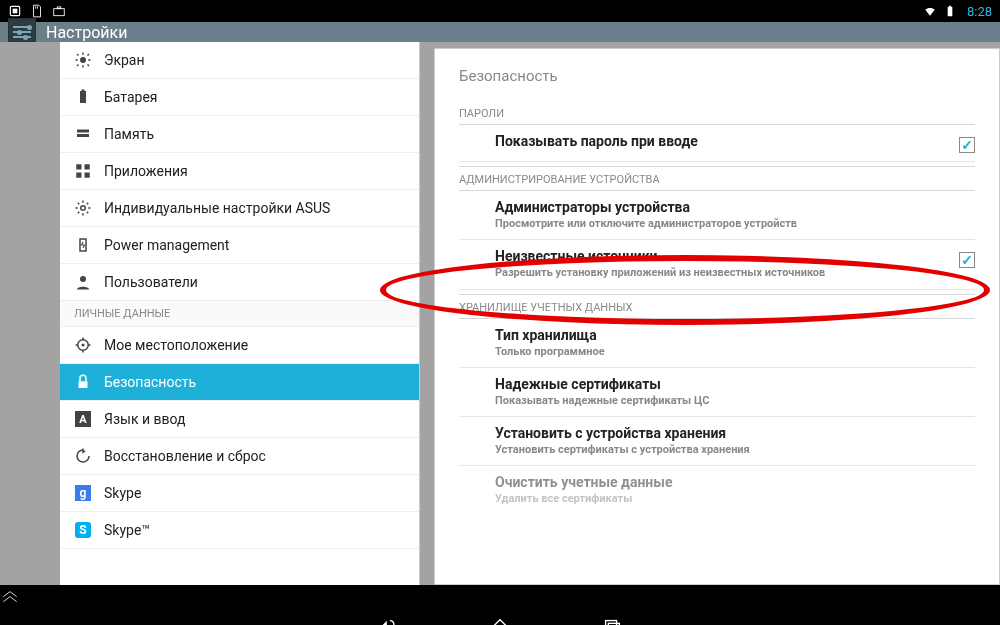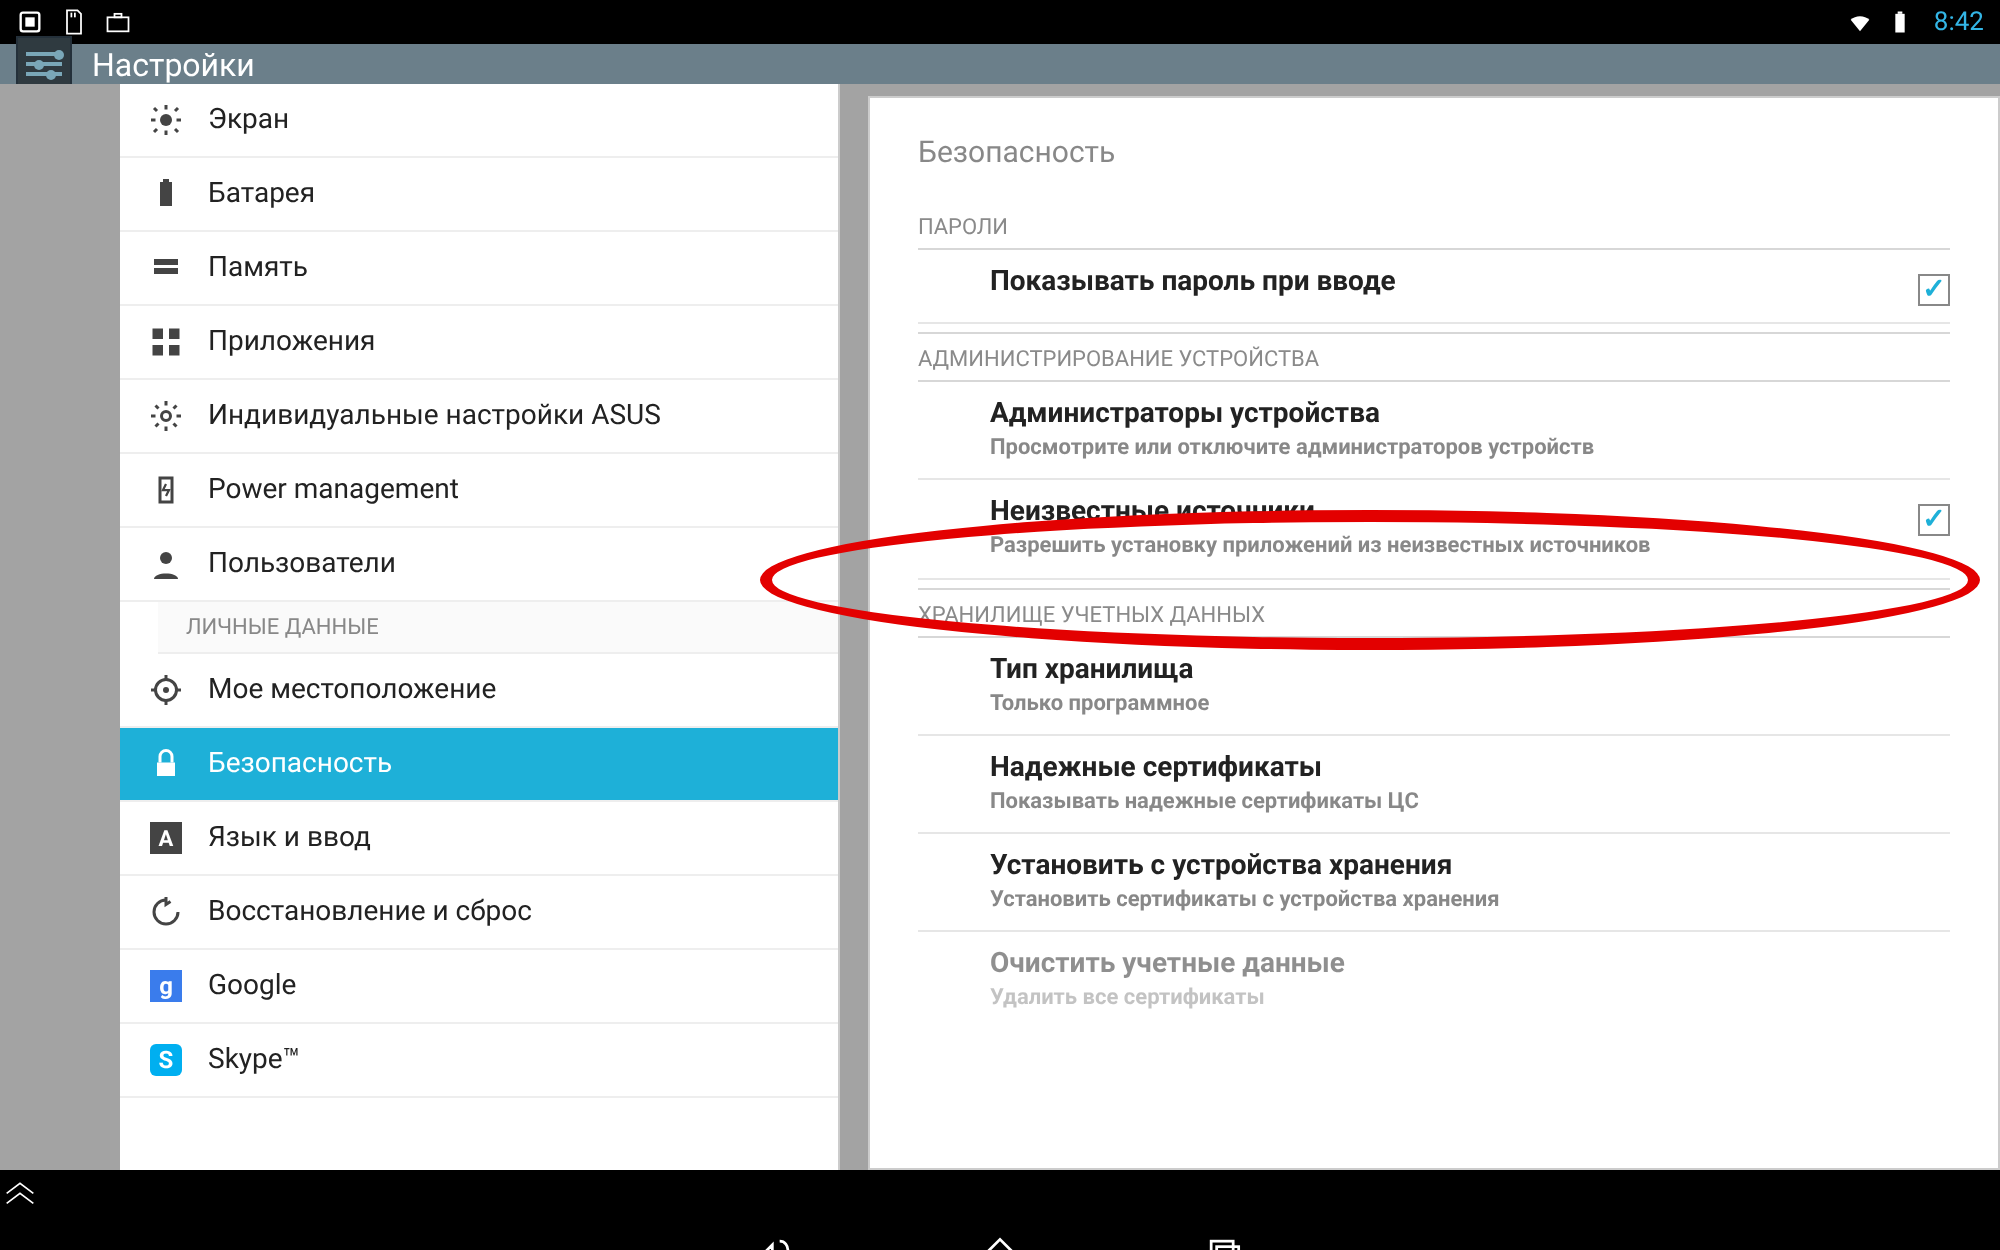--- a/index.html
+++ b/index.html
@@ -21,21 +21,21 @@
   .appheader .app-icon .slider.s1::after{left:14px;}
   .appheader .app-icon .slider.s2::after{left:4px;}
   .appheader .app-icon .slider.s3::after{left:10px;}
   
   .content { flex: 1; display: flex; background: #a3a3a3; overflow: hidden; }
   .sidebar { width: 360px; background: #fff; overflow-y: auto; border-right: 1px solid #ccc; margin-left: 60px; }
   .side-item { display: flex; align-items: center; padding: 9px 14px; font-size: 14px; color: #222; border-bottom: 1px solid #eee; cursor: pointer; gap: 12px; }
   .side-item .icon { width: 18px; height: 18px; display:flex;align-items:center;justify-content:center; }
   .side-item.active { background: #1eb0d8; color: #fff; }
   .side-item.active svg { fill:#fff; }
-  .side-section { padding: 6px 14px; font-size: 11px; color: #888; text-transform: uppercase; border-bottom: 1px solid #eee; background: #fafafa; margin-left: 19px; }
+  .side-section { padding: 6px 14px; font-size: 11px; color: #888; text-transform: uppercase; border-bottom: 1px solid #eee; background: #fafafa; }
   .side-item svg { width: 18px; height:18px; fill:#444; }
   .google-icon { width:16px;height:16px;background:#3a7cec;color:#fff;font-weight:bold;font-size:12px;display:flex;align-items:center;justify-content:center; }
   .skype-icon { width:16px;height:16px;border-radius:3px;background:#00aff0;color:#fff;font-weight:bold;font-size:12px;display:flex;align-items:center;justify-content:center; }
   
   .panel-wrap { flex:1; padding: 6px 0 0 14px; overflow:hidden; position:relative; }
   .panel { background:#fff; border:1px solid #ccc; height:100%; overflow-y:auto; padding: 18px 24px 0 24px; }
   .panel-title { color:#888; font-size:15px; margin-bottom:16px; }
   .section-head { font-size:11px; color:#8a8a8a; text-transform:uppercase; padding: 6px 0 4px 0; border-bottom:1px solid #d7d7d7; border-top:1px solid #d7d7d7; margin-top: 4px; }
   .section-head.first { border-top:none; margin-top:0; }
   .pref { padding: 8px 0 8px 36px; border-bottom:1px solid #e6e6e6; display:flex; align-items:flex-start; }
@@ -76,21 +76,21 @@
     </div>
     <div class="spacer"></div>
     <div class="right-icons">
       <svg viewBox="0 0 24 24">
           <path d="M12 20l8-10c-4-4-12-4-16 0z" fill="#fff"></path>
         </svg>
       <svg class="battery" viewBox="0 0 24 24">
           <rect x="8" y="5" width="8" height="16" fill="#fff"></rect>
           <rect x="10" y="3" width="4" height="2" fill="#fff"></rect>
         </svg>
-      <span class="clock">8:42</span>
+      <span class="clock">8:28</span>
     </div>
   </div>
 
   <div class="appheader">
     <div class="app-icon">
       <div class="slider s1"></div>
         <div class="slider s2"></div>
         <div class="slider s3"></div>
     </div>
     <span>Настройки</span>
@@ -208,21 +208,21 @@
               <path d="M12 4a8 8 0 108 8" fill="none" stroke="#444" stroke-width="2"></path>
               <path d="M12 2v5l3-2" fill="none" stroke="#444" stroke-width="2"></path>
             </svg>
           </span>
         <span>Восстановление и сброс</span>
       </div>
       <div class="side-item">
         <span class="icon">
             <span class="google-icon">g</span>
           </span>
-        <span>Google</span>
+        <span>Skype</span>
       </div>
       <div class="side-item">
         <span class="icon">
             <span class="skype-icon">S</span>
           </span>
         <span>Skype™</span>
       </div>
     </div>
 
     <div class="panel-wrap">

